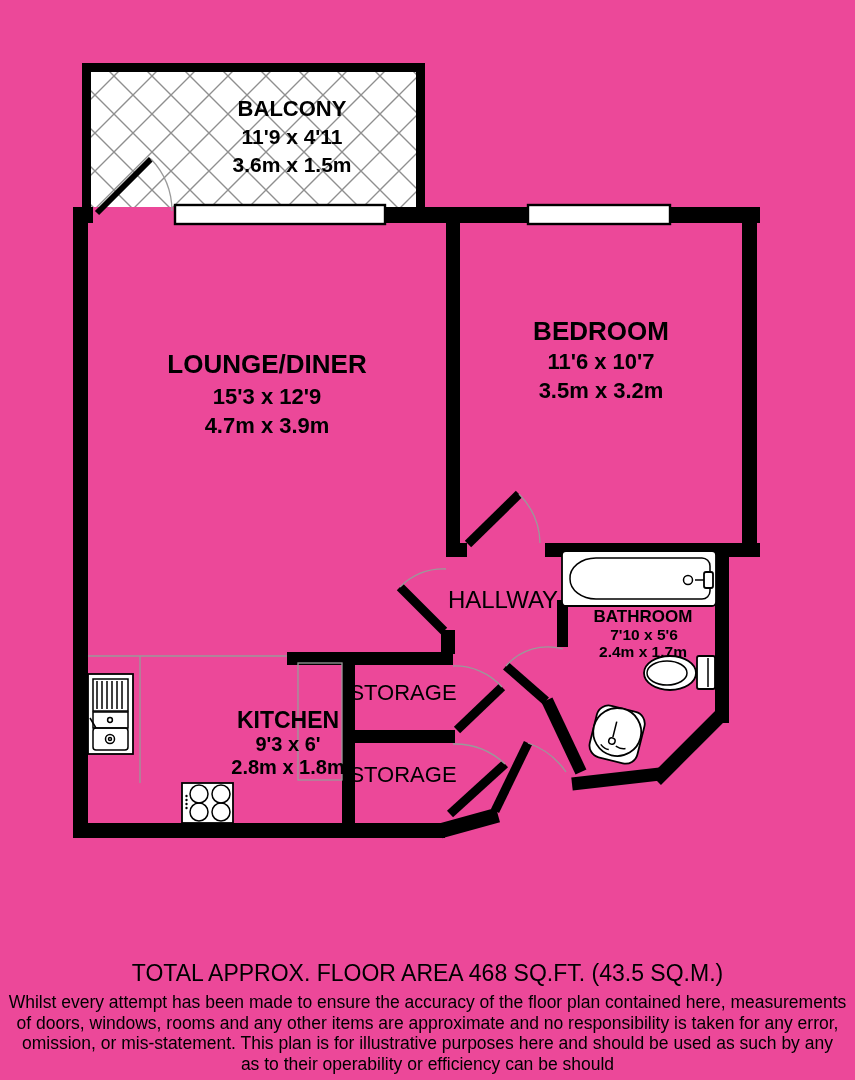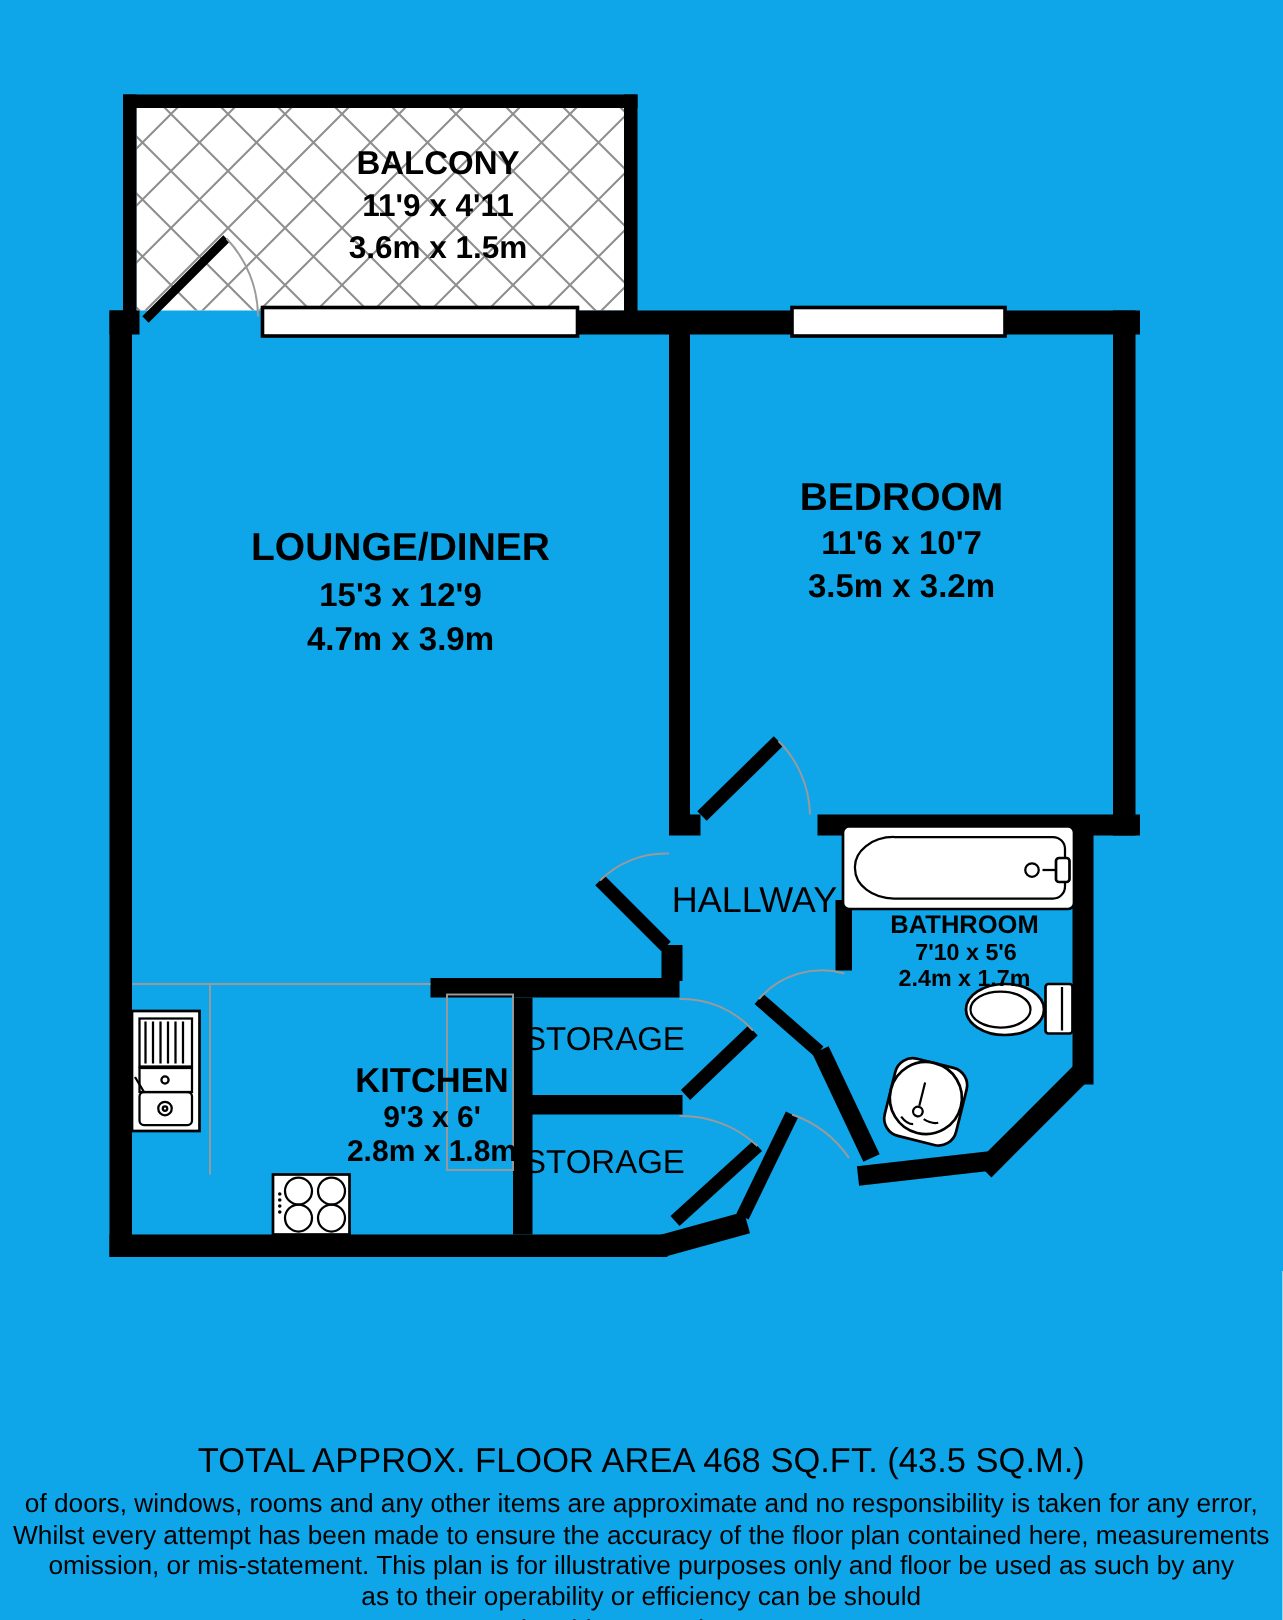--- a/index.html
+++ b/index.html
@@ -1,16 +1,16 @@
 <!DOCTYPE html>
 <html><head>
 <meta charset="utf-8">
 <style>
   html,body{margin:0;padding:0;background:#ffffff;}
-  #stage{position:relative;width:855px;height:1080px;background:#0ea5e9;overflow:hidden;
+  #stage{position:relative;width:855px;height:1080px;background:#ec4899;overflow:hidden;
          font-family:"Liberation Sans", sans-serif;}
   #plan{position:absolute;left:0;top:0;}
   
   .wall{fill:#000000;}
   .dwall{stroke:#000000;fill:none;}
   .leaf{stroke:#000000;fill:none;}
   .arc{stroke:#9a9a9a;stroke-width:1.3;fill:none;}
   .win{fill:#ffffff;stroke:#000000;stroke-width:2.4;}
   .fx{fill:#ffffff;stroke:#000000;stroke-width:1.8;}
   .fxl{stroke:#000000;stroke-width:1.5;fill:none;}
@@ -190,20 +190,20 @@
       <text class="kitdim" x="288" y="751">9'3 x 6'</text>
       <text class="kitdim" x="288" y="774">2.8m x 1.8m</text>
 
       <text class="stor" x="403" y="700">STORAGE</text>
       <text class="stor" x="403" y="782">STORAGE</text>
     </g>
   </svg>
 
   <div id="footer">
     <div class="title">TOTAL APPROX. FLOOR AREA 468 SQ.FT. (43.5 SQ.M.)</div>
+    <div class="disc">Whilst every attempt has been made to ensure the accuracy of the floor plan contained here, measurements</div>
     <div class="disc">of doors, windows, rooms and any other items are approximate and no responsibility is taken for any error,</div>
-    <div class="disc">Whilst every attempt has been made to ensure the accuracy of the floor plan contained here, measurements</div>
-    <div class="disc">omission, or mis-statement. This plan is for illustrative purposes only and floor be used as such by any</div>
+    <div class="disc">omission, or mis-statement. This plan is for illustrative purposes here and should be used as such by any</div>
     <div class="disc">as to their operability or efficiency can be should</div>
     <div class="credit">Made with Metropix ©2018</div>
   </div>
 
 </div>
 
 </body></html>

